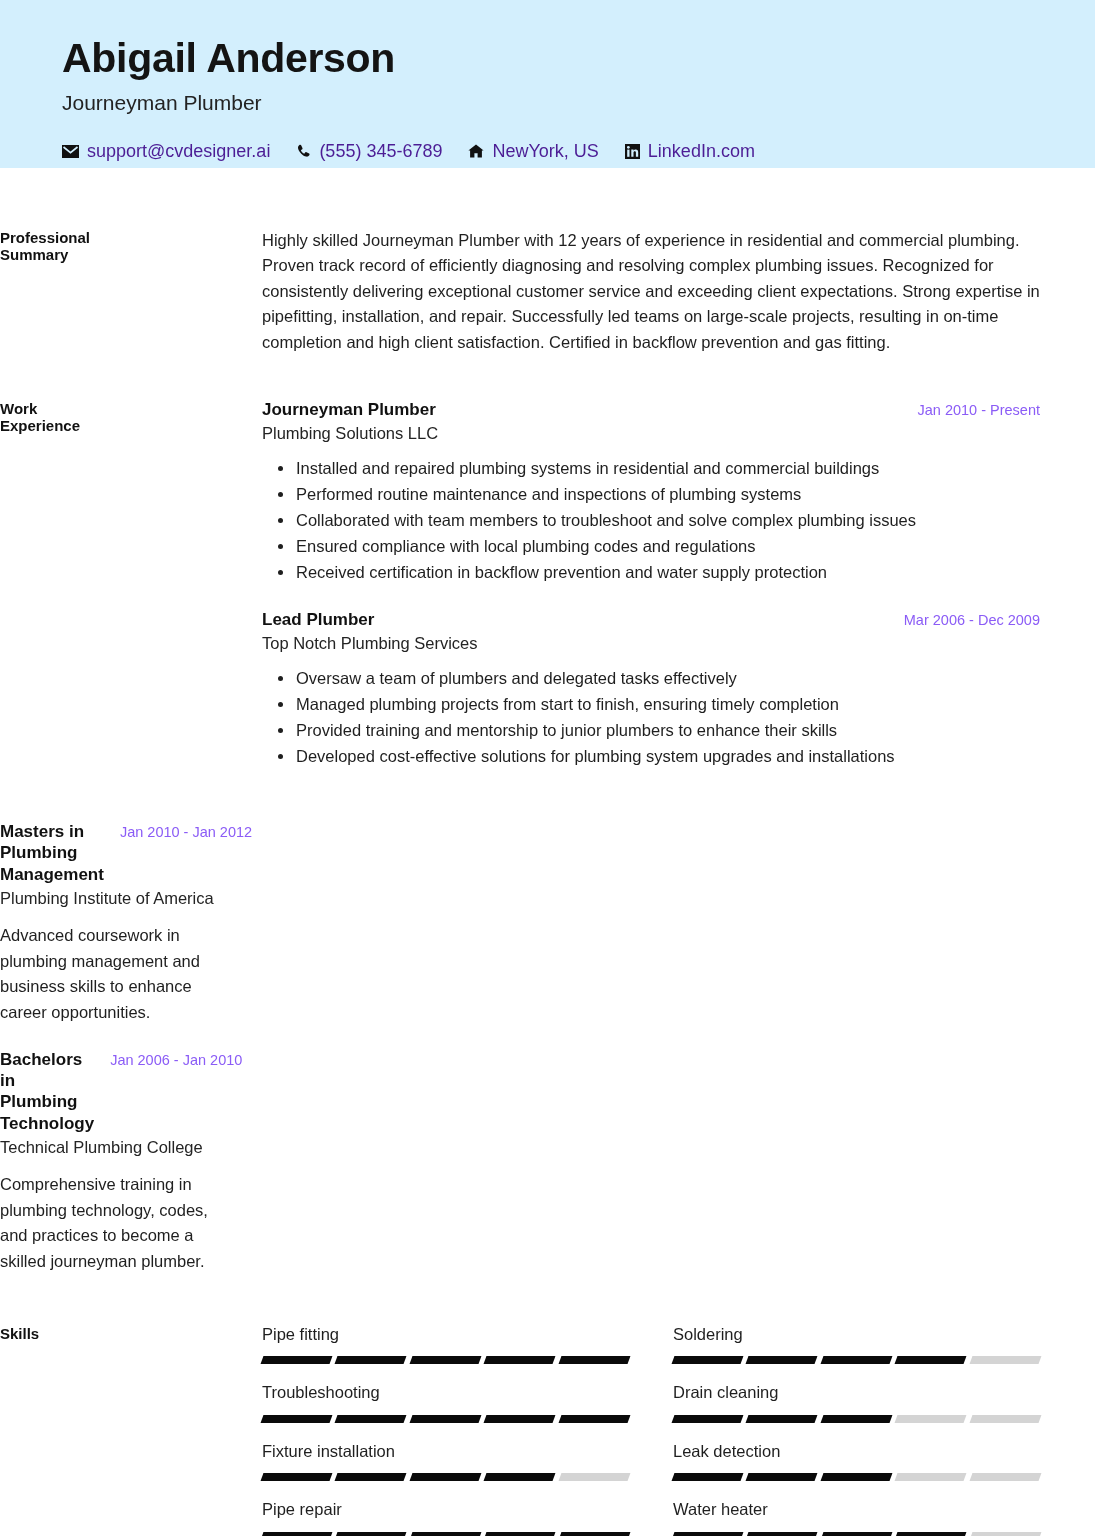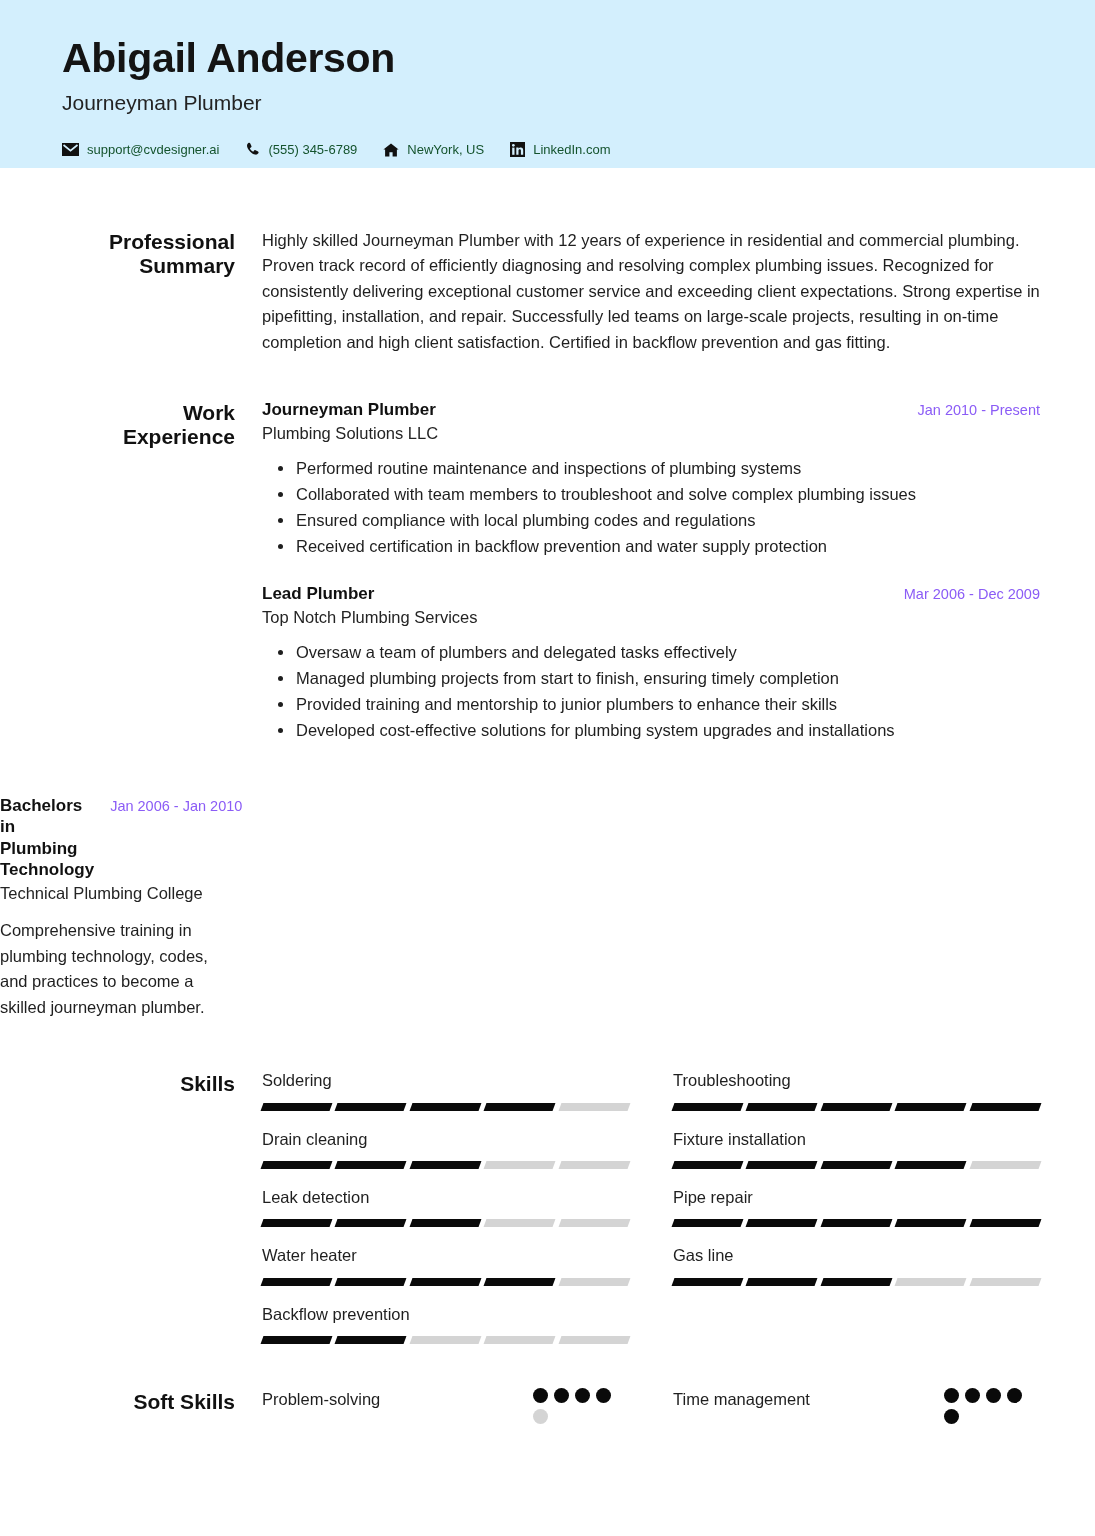--- a/index.html
+++ b/index.html
@@ -30,37 +30,37 @@
     font-size:21px;
     font-weight:400;
     color:#232323;
     margin:0 0 28px 0;
     line-height:1.1;
   }
   .contact-row{
     display:flex;
     align-items:center;
     gap:26px;
-    font-size:13px;
-    color:#14532d;
+    font-size:18px;
+    color:#4c1d95;
   }
   .contact-item{display:flex;align-items:center;gap:8px;white-space:nowrap;}
   .contact-item svg{display:block;flex:none;}
   .contact-text{line-height:1;}
 
   
   .content{padding:0 55px 0 0;}
   .row{
     display:grid;
     grid-template-columns:235px 1fr;
     column-gap:27px;
   }
   .sec-label{
-    text-align:right;
-    font-size:21px;
+    text-align:left;
+    font-size:15px;
     font-weight:700;
     line-height:1.13;
     color:#111;
     padding-top:2px;
   }
   .sec-body{min-width:0;}
 
   
   .sec-summary{margin-top:60px;}
   .summary-text{
@@ -252,20 +252,21 @@
     <section class="row sec-exp">
       <div class="sec-label">Work<br>Experience</div>
       <div class="sec-body" id="experience-entries">
     <div class="entry">
       <div class="entry-head">
         <span class="entry-title">Journeyman Plumber</span>
         <span class="entry-date">Jan 2010 - Present</span>
       </div>
       <div class="entry-org">Plumbing Solutions LLC</div>
       <ul class="bullets">
+        <li>Installed and repaired plumbing systems in residential and commercial buildings</li>
               <li>Performed routine maintenance and inspections of plumbing systems</li>
               <li>Collaborated with team members to troubleshoot and solve complex plumbing issues</li>
               <li>Ensured compliance with local plumbing codes and regulations</li>
               <li>Received certification in backflow prevention and water supply protection</li>
       </ul>
     </div>
     <div class="entry">
       <div class="entry-head">
         <span class="entry-title">Lead Plumber</span>
         <span class="entry-date">Mar 2006 - Dec 2009</span>
@@ -278,33 +279,51 @@
               <li>Developed cost-effective solutions for plumbing system upgrades and installations</li>
       </ul>
     </div>
         </div>
     </section>
 
     <section class="row sec-edu">
       <div class="sec-body" id="education-entries">
     <div class="entry">
       <div class="entry-head">
+        <span class="entry-title">Masters in Plumbing Management</span>
+        <span class="entry-date">Jan 2010 - Jan 2012</span>
+      </div>
+      <div class="entry-org">Plumbing Institute of America</div>
+      <div class="entry-desc">Advanced coursework in plumbing management and business skills to enhance career opportunities.</div>
+    </div>
+    <div class="entry">
+      <div class="entry-head">
         <span class="entry-title">Bachelors in Plumbing Technology</span>
         <span class="entry-date">Jan 2006 - Jan 2010</span>
       </div>
       <div class="entry-org">Technical Plumbing College</div>
       <div class="entry-desc">Comprehensive training in plumbing technology, codes, and practices to become a skilled journeyman plumber.</div>
     </div>
         </div>
     </section>
 
     <section class="row sec-skills">
       <div class="sec-label">Skills</div>
       <div class="sec-body">
         <div class="skills-grid" id="skills-grid">
+    <div class="skill">
+      <div class="skill-name">Pipe fitting</div>
+      <div class="bar">
+        <span class="seg on"></span>
+                <span class="seg on"></span>
+                <span class="seg on"></span>
+                <span class="seg on"></span>
+                <span class="seg on"></span>
+      </div>
+    </div>
     <div class="skill">
       <div class="skill-name">Soldering</div>
       <div class="bar">
         <span class="seg on"></span>
                 <span class="seg on"></span>
                 <span class="seg on"></span>
                 <span class="seg on"></span>
                 <span class="seg"></span>
       </div>
     </div>

